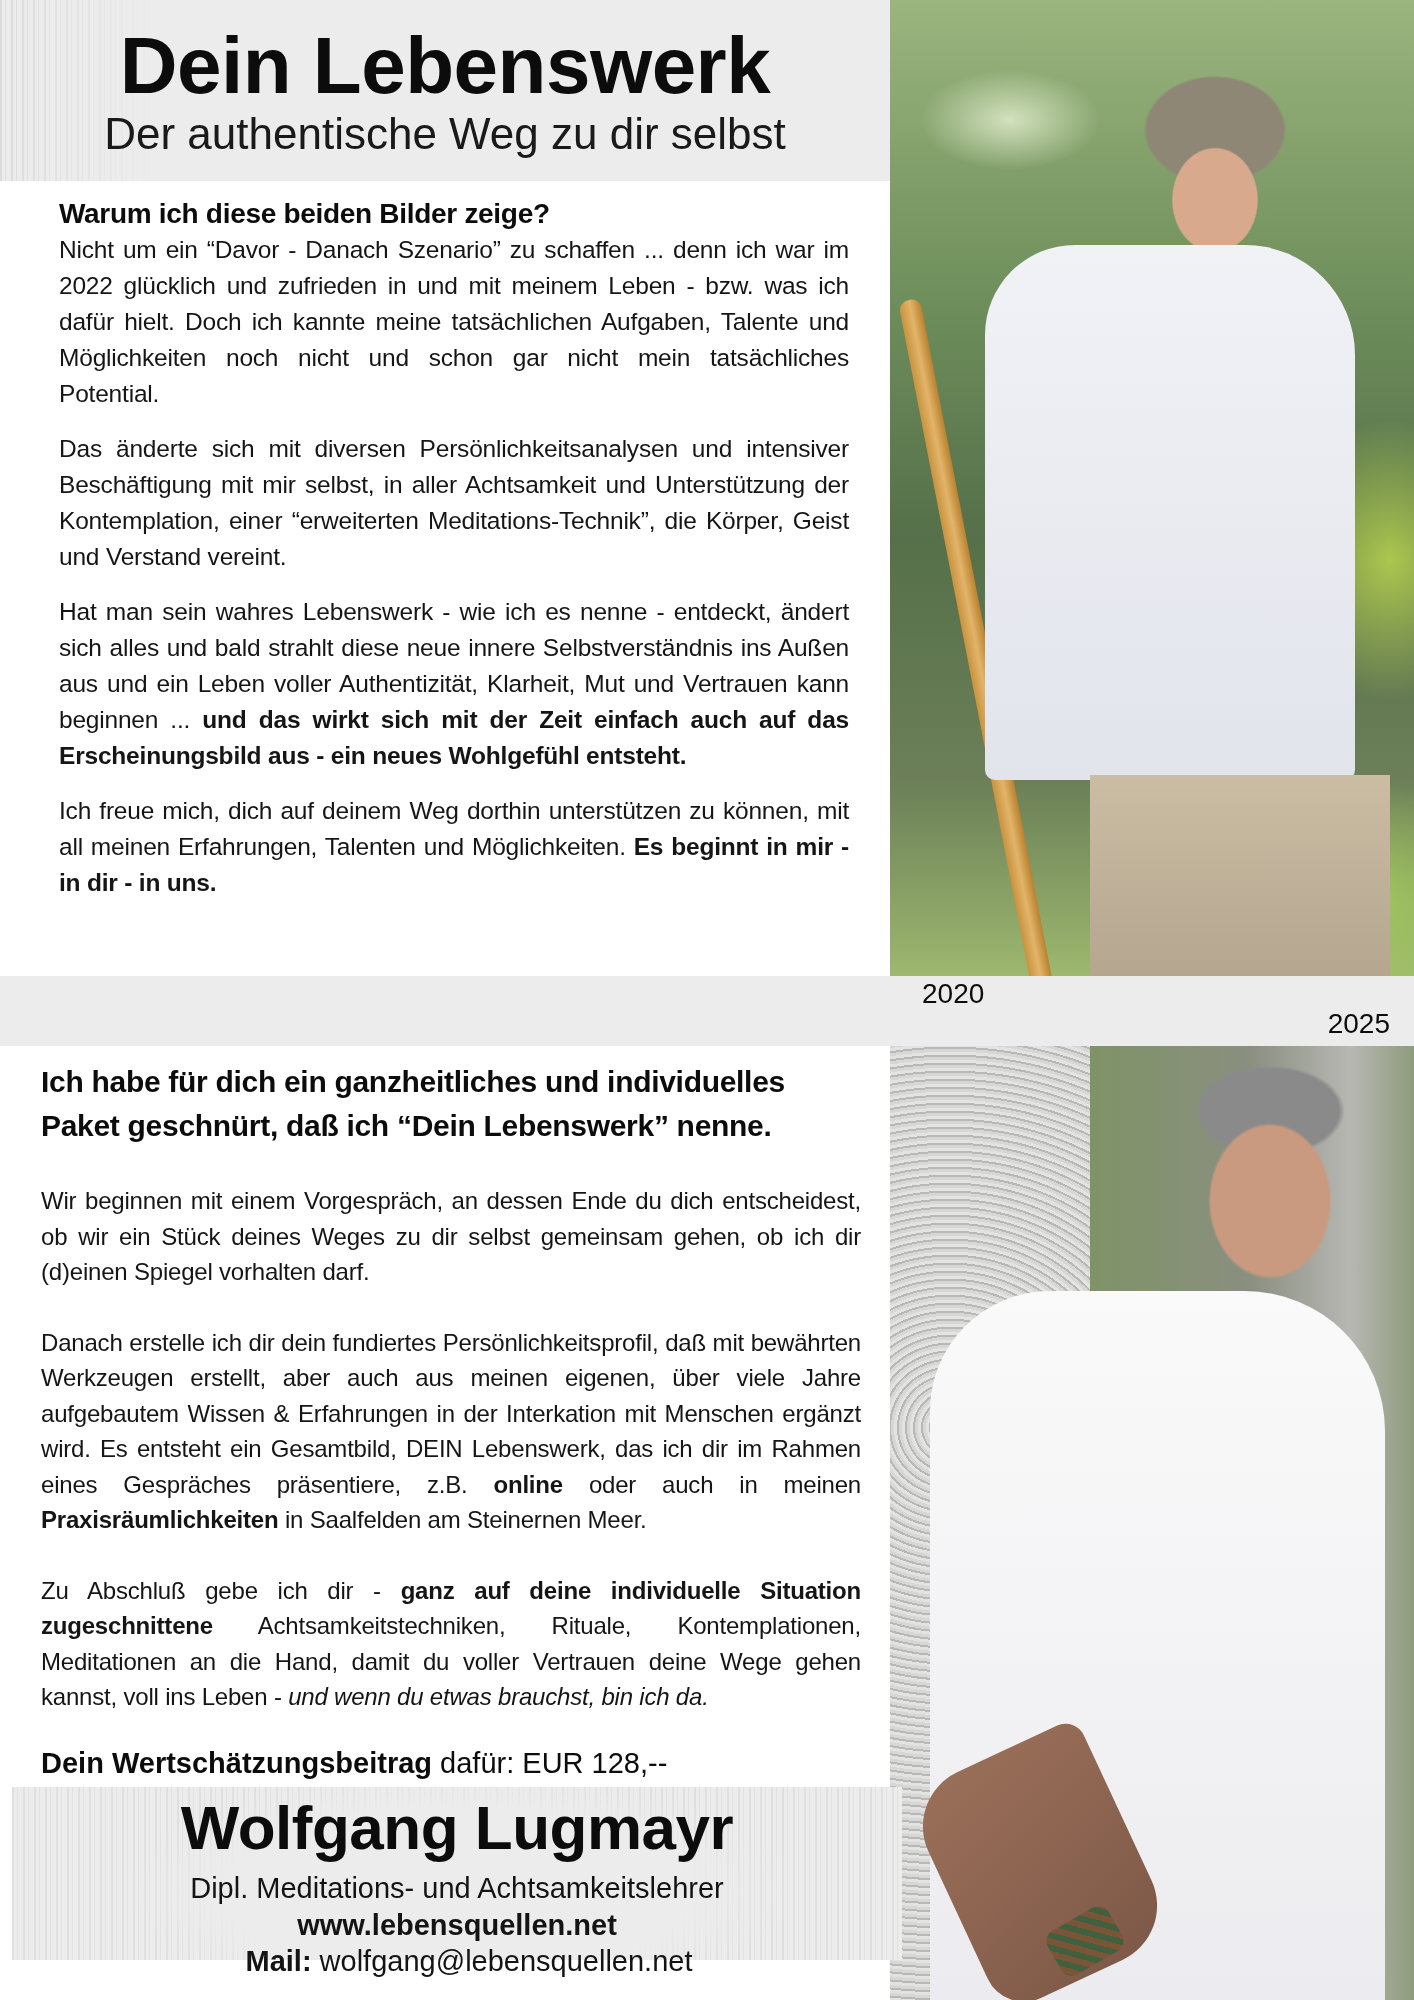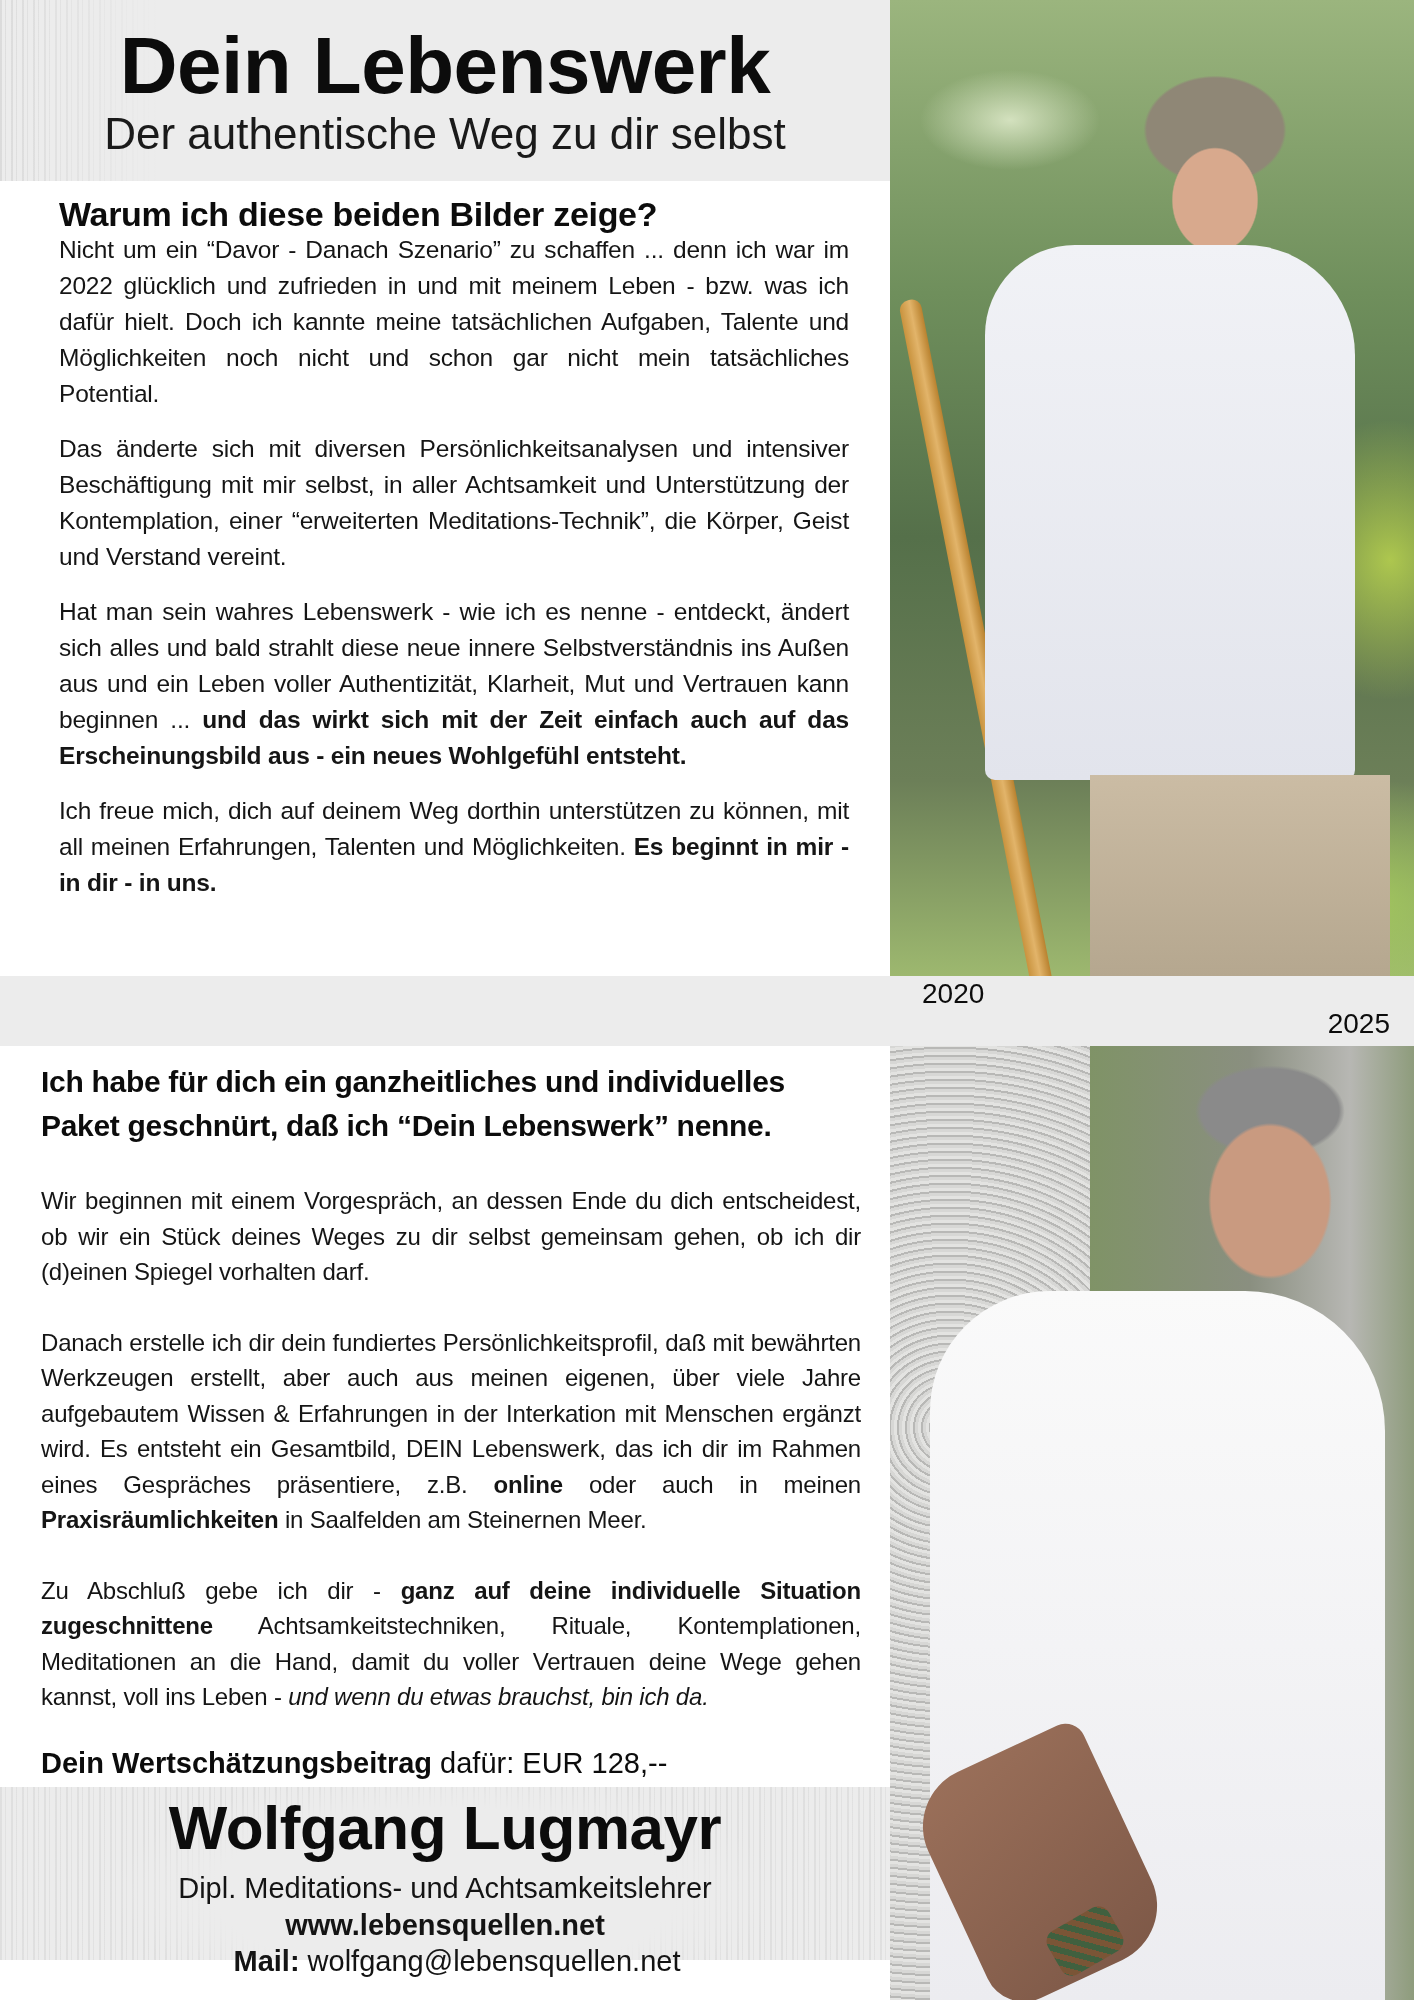--- a/index.html
+++ b/index.html
@@ -15,21 +15,21 @@
 
   
   .header { position: absolute; left: 0; top: 0; width: 890px; height: 181px; padding-left: 40px; }
   .header .fade { position: absolute; inset: 0; background: linear-gradient(90deg, rgba(236,236,236,0) 0%, #ececec 18%, #ececec 100%); }
   .title { position: absolute; left: 0; width: 890px; top: 26px; text-align: center; font-weight: 700; font-size: 80px; letter-spacing: -0.5px; line-height: 1; color: #0c0c0c; }
   .subtitle { position: absolute; left: 0; width: 890px; top: 112px; text-align: center; font-size: 44px; line-height: 1; color: #1a1a1a; }
 
   
   .block-top { position: absolute; left: 59px; top: 196px; width: 790px; }
   .block-bottom { position: absolute; left: 41px; top: 1060px; width: 820px; }
-  h2.q { font-size: 34px; font-weight: 700; line-height: 36px; color: #0c0c0c; letter-spacing: -0.3px; }
+  h2.q { font-size: 28px; font-weight: 700; line-height: 36px; color: #0c0c0c; letter-spacing: -0.3px; }
   .para { font-size: 24.5px; line-height: 36px; text-align: justify; color: #151515; margin-bottom: 19px; letter-spacing: -0.2px; }
   .para b { font-weight: 700; }
   .para i { font-style: italic; }
   .block-bottom h2.q { font-size: 30px; line-height: 44px; margin-bottom: 18px; }
   .block-bottom .para { font-size: 24px; line-height: 35.5px; margin-bottom: 20px; margin-top: 35px; }
   .price { font-size: 29px; line-height: 36px; margin-top: 30px; color: #0c0c0c; }
   .price b { font-weight: 700; }
 
   
   .year-band { position: absolute; left: 0; top: 976px; width: 1414px; height: 70px; background: #ececec; }
@@ -57,21 +57,21 @@
       radial-gradient(ellipse 115px 70px at 380px 65px, #8a8a8a 0 60%, transparent 65%),
       linear-gradient(90deg, #cfcfcf 0 175px, #7f9366 195px, #8a8f80 360px, #b7b7b3 460px, #8e9c7c 524px);
   }
   .photo-2025 .rock { position: absolute; left: 0; top: 0; width: 200px; height: 954px;
     background: repeating-radial-gradient(circle at 30% 40%, #d7d7d5 0 3px, #b8b8b6 3px 5px, #e3e3e1 5px 8px); }
   .photo-2025 .shirt { position: absolute; left: 40px; top: 245px; width: 455px; height: 709px; background: linear-gradient(180deg, #fafafa, #ececf0); border-radius: 120px 140px 0 0; }
   .photo-2025 .arm { position: absolute; left: 55px; top: 700px; width: 190px; height: 240px; background: linear-gradient(160deg, #9b705a, #7d5847); border-radius: 60px 20px 60px 40px; transform: rotate(-25deg); }
   .photo-2025 .bracelet { position: absolute; left: 160px; top: 870px; width: 70px; height: 50px; background: repeating-linear-gradient(45deg, #40603f 0 6px, #7a5536 6px 12px); border-radius: 12px; transform: rotate(-30deg); }
 
   
-  .footer { position: absolute; left: 0; top: 1787px; width: 890px; height: 173px; }
+  .footer { position: absolute; left: 12px; top: 1787px; width: 890px; height: 173px; }
   .footer .fade { position: absolute; inset: 0; background: radial-gradient(ellipse 330px 120px at 445px 105px, #ececec 0 70%, rgba(236,236,236,0.25) 100%); }
   .name { position: absolute; left: 0; width: 890px; top: 10px; text-align: center; font-size: 62px; font-weight: 700; color: #0c0c0c; line-height: 1; letter-spacing: -0.5px; }
   .f-line { position: absolute; left: 0; width: 890px; text-align: center; color: #141414; line-height: 1; }
   .f-role { top: 87px; font-size: 29px; }
   .f-web { top: 124px; font-size: 29px; font-weight: 700; }
   .f-mail { top: 160px; font-size: 29px; }
   .f-mail b { font-weight: 700; margin-left: 24px; }
 </style>
 </head>
 <body>

